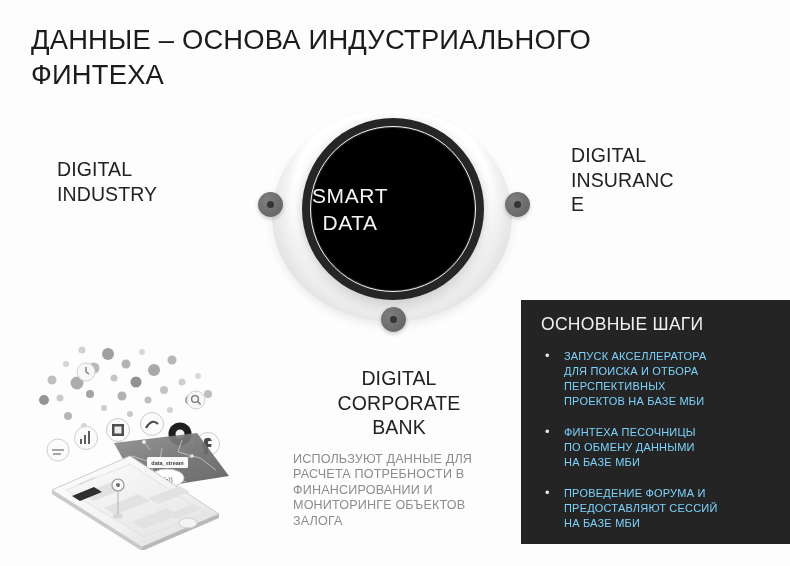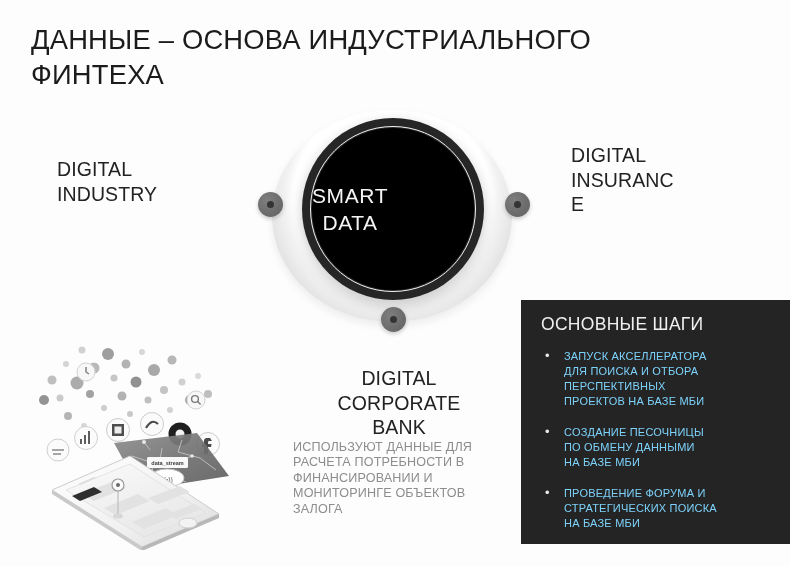--- a/index.html
+++ b/index.html
@@ -69,21 +69,21 @@
   #node-bank {
     position: absolute;
     left: 293px;
     top: 366px;
     width: 212px;
   }
   #node-bank .node-head {
     text-align: center;
   }
   #node-bank .node-body {
-    margin-top: 0;
+    margin-top: 12px;
     text-align: left;
   }
 
   
   #emblem {
     position: absolute;
     left: 262px;
     top: 102px;
     width: 260px;
     height: 228px;
@@ -268,25 +268,25 @@
     <div class="node-dot" id="dot-bottom"></div>
   </div>
 
   <div id="steps-panel">
     <div id="steps-title">ОСНОВНЫЕ ШАГИ</div>
     <ul id="steps-list">
       <li>ЗАПУСК АКСЕЛЛЕРАТОРА
 ДЛЯ ПОИСКА И ОТБОРА
 ПЕРСПЕКТИВНЫХ
 ПРОЕКТОВ НА БАЗЕ МБИ</li>
-      <li>СОЗДАНИЕ ПЕСОЧНИЦЫ
+      <li>ФИНТЕХА ПЕСОЧНИЦЫ
 ПО ОБМЕНУ ДАННЫМИ
 НА БАЗЕ МБИ</li>
       <li>ПРОВЕДЕНИЕ ФОРУМА И
-СТРАТЕГИЧЕСКИХ ПОИСКА
+ПРЕДОСТАВЛЯЮТ СЕССИЙ
 НА БАЗЕ МБИ</li>
     </ul>
   </div>
 
   <div id="illustration">
     <svg width="215" height="212" viewBox="0 0 215 212" xmlns="http://www.w3.org/2000/svg">
       <defs>
         <linearGradient id="planeGrad" x1="0" y1="0" x2="1" y2="1">
           <stop offset="0%" stop-color="#8e8e8e"></stop>
           <stop offset="55%" stop-color="#6e6e6e"></stop>

